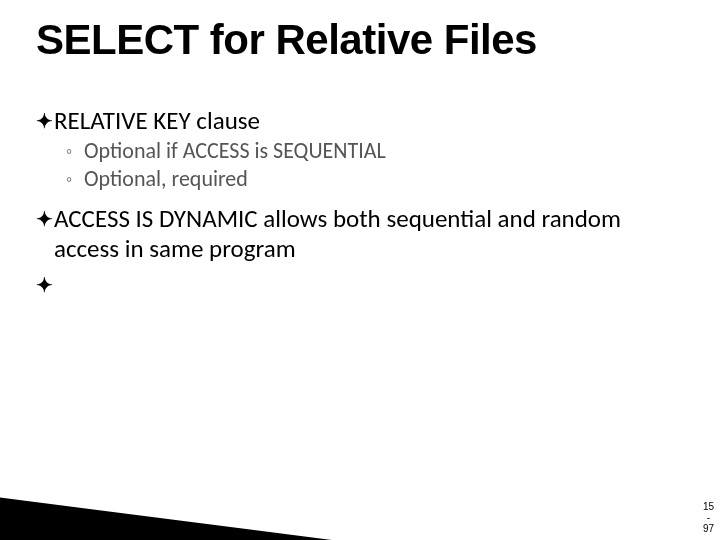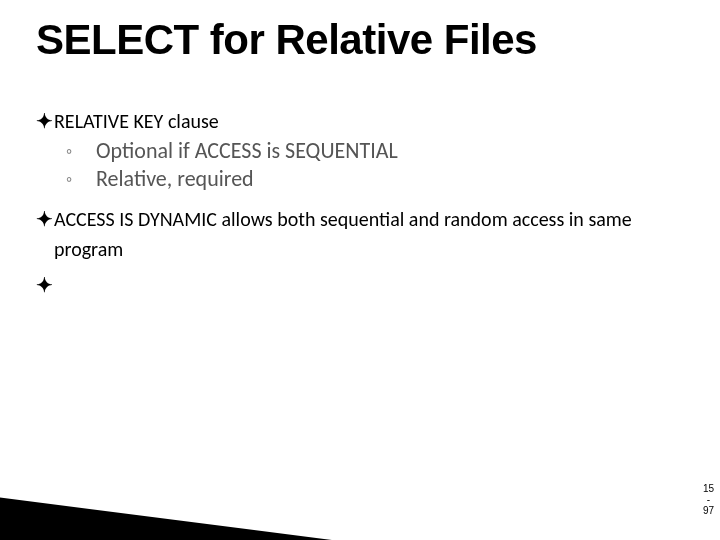--- a/index.html
+++ b/index.html
@@ -2,55 +2,55 @@
 <html><head>
 <meta charset="utf-8">
 <style>
   * { margin: 0; padding: 0; box-sizing: border-box; }
   html, body { width: 720px; height: 540px; overflow: hidden; background: #fff; font-family: Calibri, "Segoe UI", Arial, sans-serif; color: #000; }
   .slide { position: relative; width: 720px; height: 540px; padding-left: 35px; }
   .title { position: absolute; left: 36px; top: 16px; font-size: 42px; font-weight: 700; font-family: "Arial Black", "Arial Bold", Arial, sans-serif; letter-spacing: -0.5px; }
   .content { position: absolute; left: 36px; top: 100px; width: 650px; }
   .bullet-row { display: flex; align-items: flex-start; margin-top: 6px; }
   .bullet-icon { width: 18px; flex: 0 0 18px; font-size: 20px; line-height: 30px; color: #000; font-weight: 700; font-family: Arial, sans-serif; }
-  .bullet-text { font-size: 20px; line-height: 30px; font-family: Calibri, "Segoe UI", Arial, sans-serif; }
+  .bullet-text { font-size: 25px; line-height: 30px; font-family: Calibri, "Segoe UI", Arial, sans-serif; }
   .sub-row { display: flex; align-items: flex-start; margin-left: 30px; margin-top: 2px; }
   .sub-icon { width: 18px; flex: 0 0 18px; font-size: 18px; line-height: 26px; color: #888; }
-  .sub-text { font-size: 22px; line-height: 26px; color: #555; font-family: Calibri, "Segoe UI", Arial, sans-serif; margin-left: 12px; }
+  .sub-text { font-size: 22px; line-height: 26px; color: #555; font-family: Calibri, "Segoe UI", Arial, sans-serif; }
   .gap { height: 6px; }
   .wedge {
     position: absolute;
     left: -20px;
     bottom: -10px;
     width: 0; height: 0;
     border-bottom: 55px solid #000;
     border-right: 430px solid transparent;
   }
-  .pagenum { position: absolute; right: 6px; bottom: 24px; text-align: center; font-size: 10px; line-height: 11px; color: #000; font-family: Arial, sans-serif; }
+  .pagenum { position: absolute; right: 6px; bottom: 6px; text-align: center; font-size: 10px; line-height: 11px; color: #000; font-family: Arial, sans-serif; }
 </style>
 </head>
 <body>
 
 <div class="slide">
   <div class="title">SELECT for Relative Files</div>
 
   <div class="content">
 
     <div class="bullet-row">
       <div class="bullet-icon">✦</div>
       <div class="bullet-text">RELATIVE KEY clause</div>
     </div>
 
     <div class="sub-row">
       <div class="sub-icon">◦</div>
       <div class="sub-text">Optional if ACCESS is SEQUENTIAL</div>
     </div>
     <div class="sub-row">
       <div class="sub-icon">◦</div>
-      <div class="sub-text">Relative, required</div>
+      <div class="sub-text">Optional, required</div>
     </div>
 
     <div class="gap"></div>
 
     <div class="bullet-row">
       <div class="bullet-icon">✦</div>
       <div class="bullet-text">ACCESS IS DYNAMIC allows both sequential and random access in same program</div>
     </div>
 
     <div class="bullet-row">

